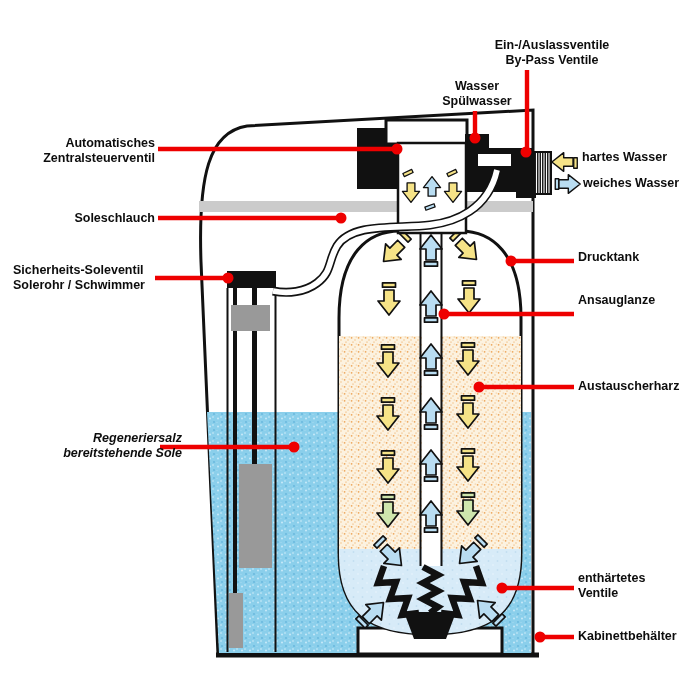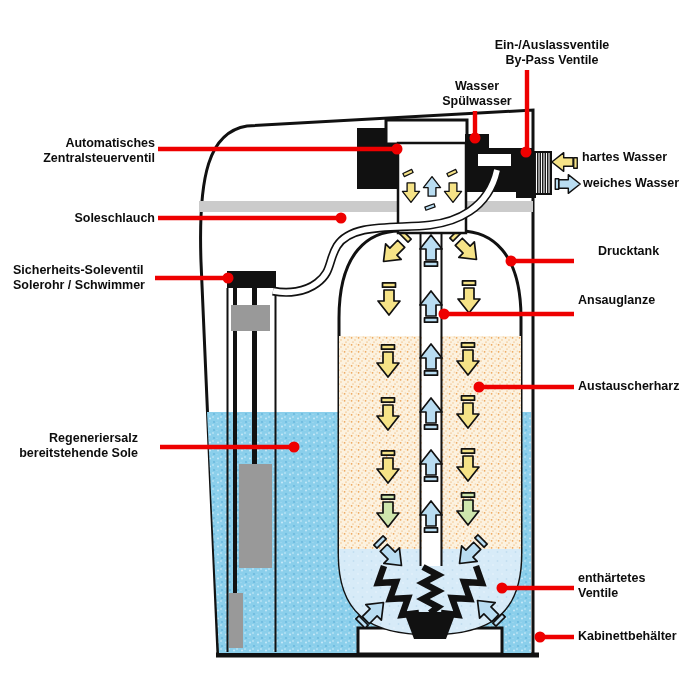--- a/index.html
+++ b/index.html
@@ -240,39 +240,39 @@
   <div>Automatisches</div>
   <div>Zentralsteuerventil</div>
 </div>
 <div class="lbl ra" style="right:545px;top:211px;">
   <div>Soleschlauch</div>
 </div>
 <div class="lbl" style="left:13px;top:263px;">
   <div>Sicherheits-Soleventil</div>
   <div>Solerohr / Schwimmer</div>
 </div>
-<div class="lbl ra" style="right:562px;top:431px;">
+<div class="lbl ra" style="right:518px;top:431px;font-style:italic;">
   <div>Regeneriersalz</div>
   <div>bereitstehende Sole</div>
 </div>
 <div class="lbl ca" style="left:552px;top:38px;">
   <div>Ein-/Auslassventile</div>
   <div>By-Pass Ventile</div>
 </div>
 <div class="lbl ca" style="left:477px;top:79px;">
   <div>Wasser</div>
   <div>Spülwasser</div>
 </div>
 <div class="lbl" style="left:582px;top:150px;">
   <div>hartes Wasser</div>
 </div>
 <div class="lbl" style="left:583px;top:176px;text-align:center;">
   <div>weiches Wasser</div>
 </div>
-<div class="lbl" style="left:578px;top:244px;margin-left:20px;">
+<div class="lbl" style="left:578px;top:250px;">
   <div>Drucktank</div>
 </div>
 <div class="lbl" style="left:578px;top:293px;">
   <div>Ansauglanze</div>
 </div>
 <div class="lbl" style="left:578px;top:379px;">
   <div>Austauscherharz</div>
 </div>
 <div class="lbl" style="left:578px;top:571px;">
   <div>enthärtetes</div>

